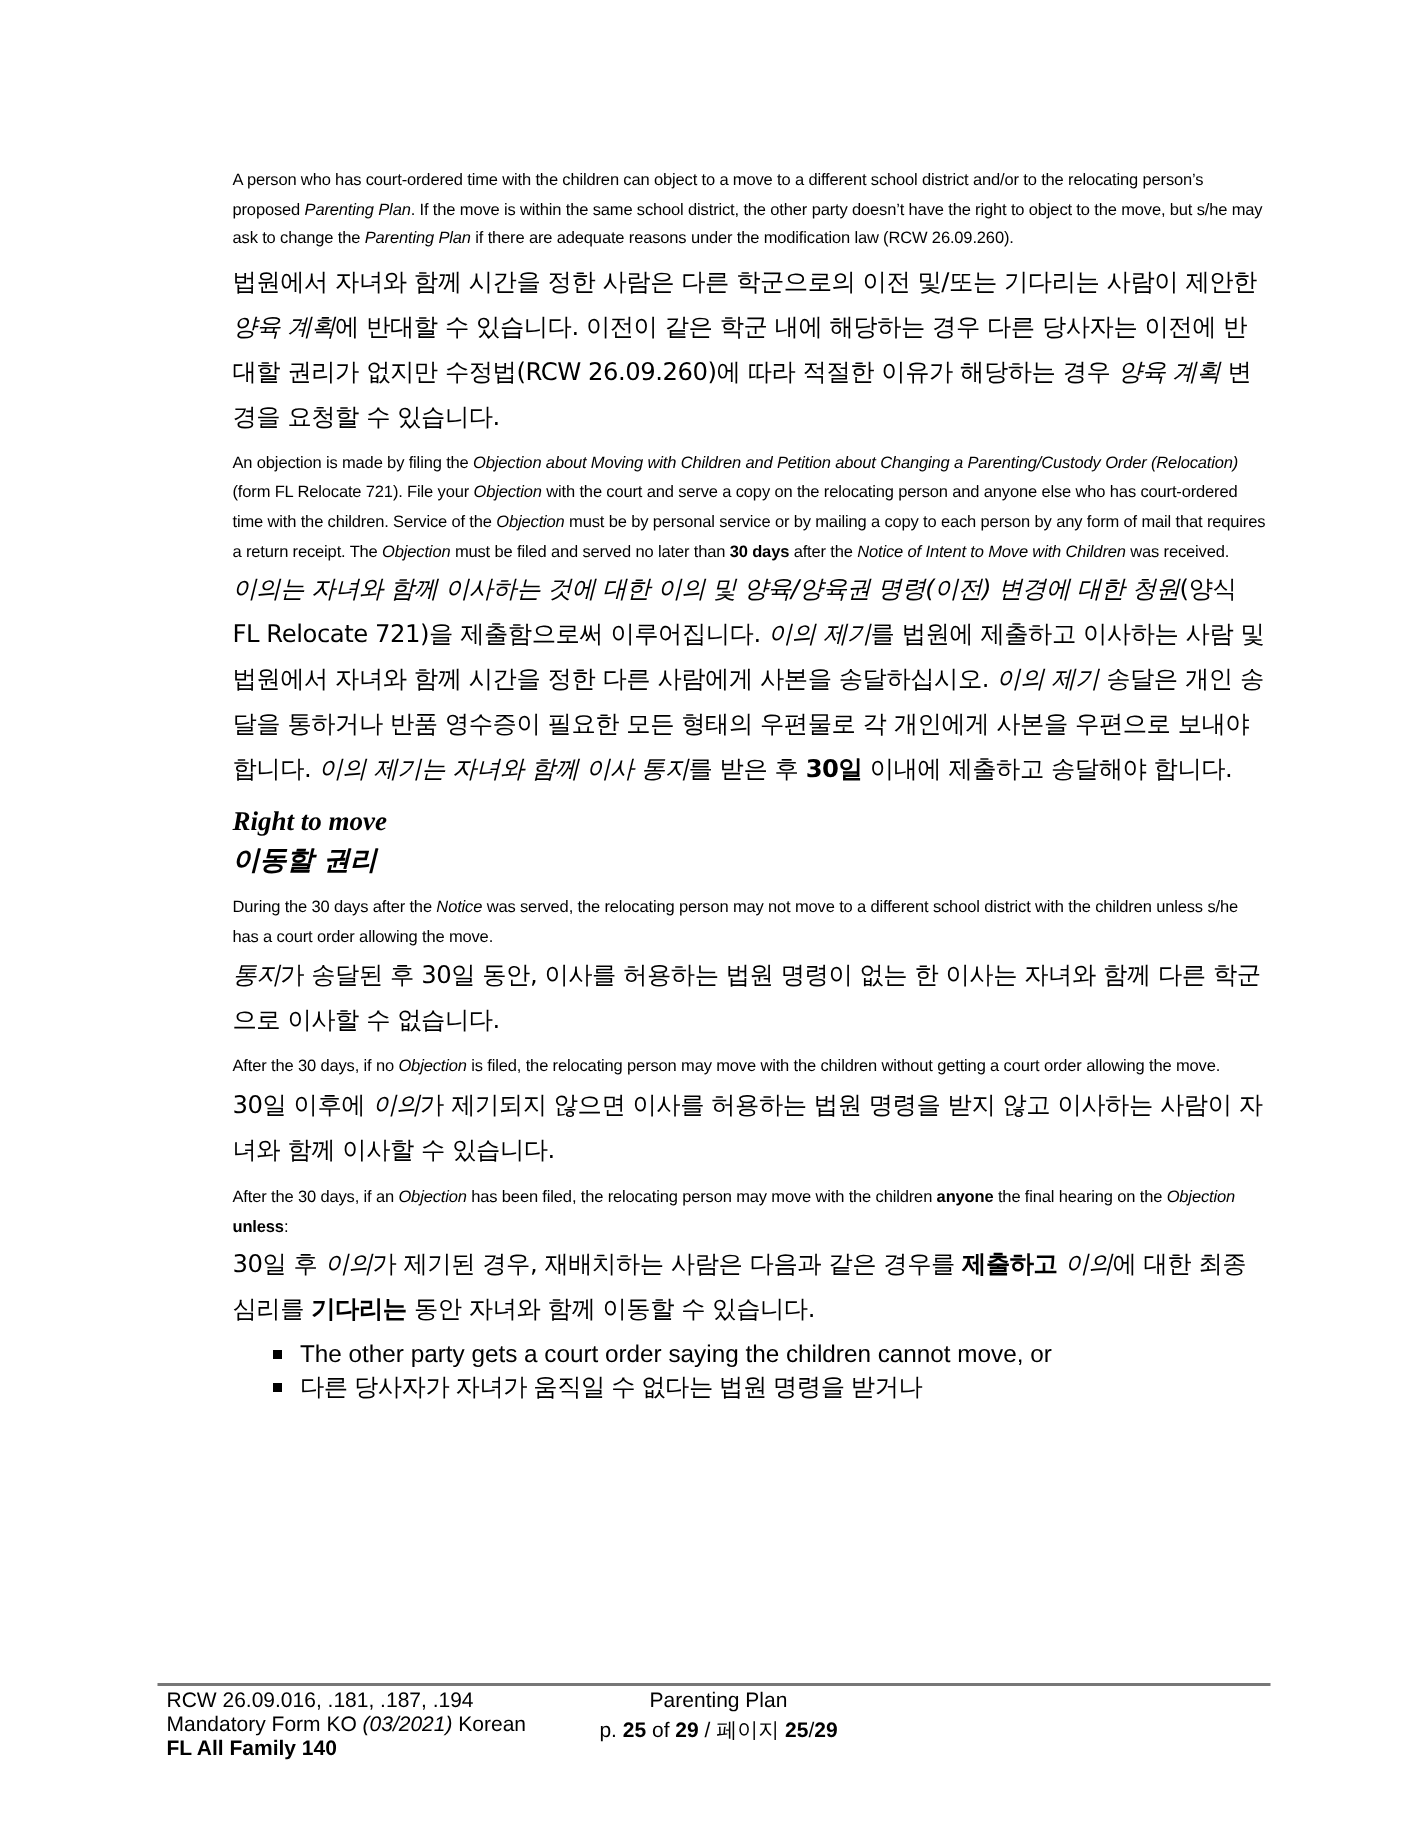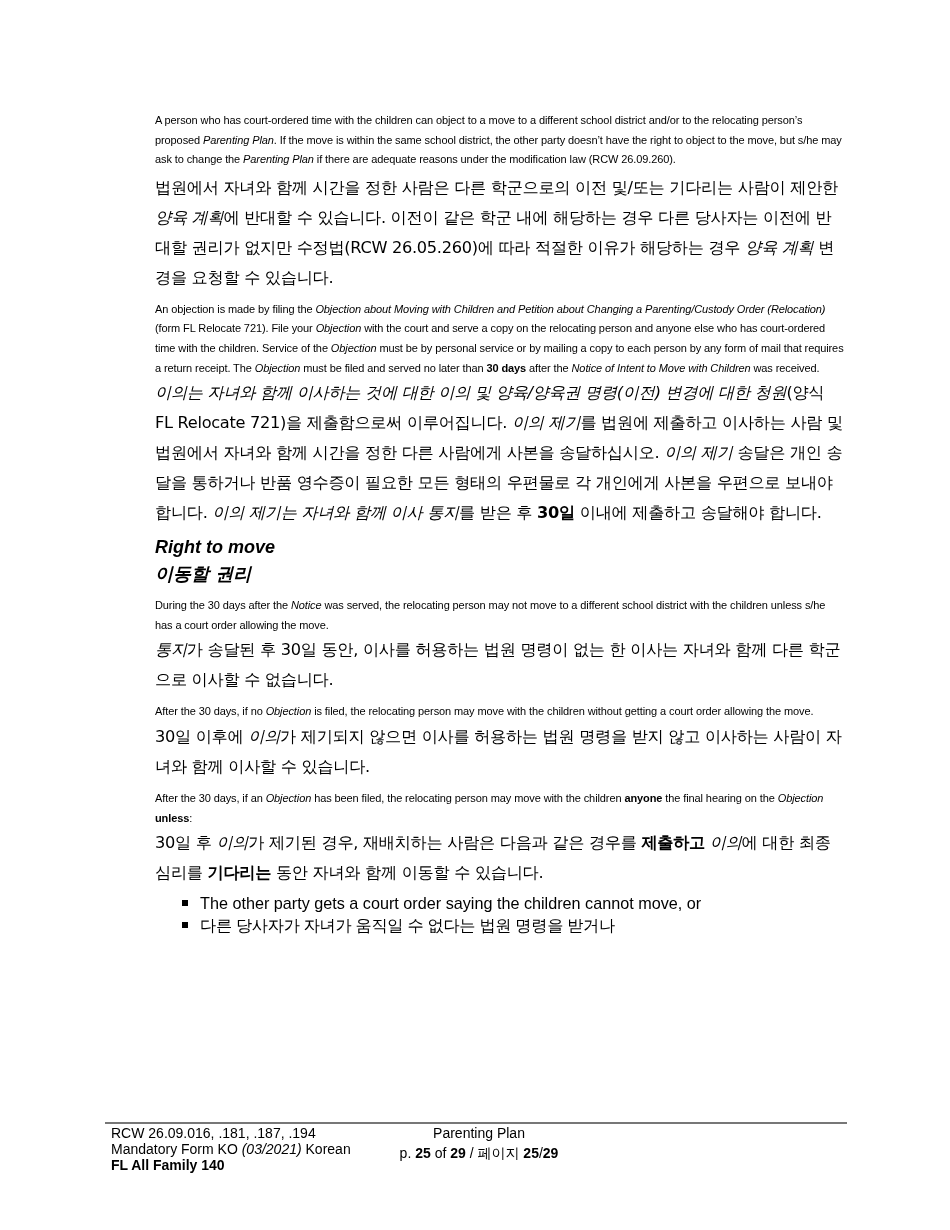--- a/index.html
+++ b/index.html
@@ -8,39 +8,39 @@
     font-family: "Liberation Sans", "DejaVu Sans", sans-serif;
     color: #000;
   }
   .page { position: absolute; left: 155px; top: 111px; width: 690px; }
   .en { font-size: 11px; line-height: 19.6px; margin: 0; letter-spacing: -0.1px; }
   .ko { font-size: 16.2px; line-height: 30px; margin: 0; font-family: "DejaVu Sans", "Liberation Sans", sans-serif; letter-spacing: -0.3px; }
   .gap { height: 7px; }
   .gap-s { height: 3px; }
   i { font-style: italic; }
   b { font-weight: bold; }
-  h3.en-h { font-size: 18px; font-weight: bold; font-style: italic; margin: 0; line-height: 24px; }
+  h3.en-h { font-size: 18px; font-weight: bold; font-style: italic; margin: 0; line-height: 24px; font-family: Liberation Serif, serif; }
   h3.ko-h { font-size: 18px; font-weight: bold; font-style: italic; margin: 0; line-height: 30px; font-family: "DejaVu Sans", sans-serif; }
   ul.bullets { list-style: none; margin: 4px 0 0 0; padding: 0; }
   ul.bullets li { position: relative; padding-left: 45px; font-size: 16.2px; line-height: 22px; }
   ul.bullets li .sq { position: absolute; left: 27px; top: 8px; width: 6px; height: 6px; background: #000; }
   ul.bullets li.ko-li { font-family: Liberation Sans, sans-serif; letter-spacing: -0.3px; }
   .footer-rule { position: absolute; left: 105px; top: 1122px; width: 742px; height: 2px; background: #777; }
   .footer-left { position: absolute; left: 111px; top: 1125px; font-size: 14px; line-height: 16px; }
   .footer-center { position: absolute; left: 398px; top: 1125px; width: 162px; font-size: 14px; line-height: 16px; text-align: center; }
   .footer-center .pg { margin-top: 4px; display: block; }
 </style>
 </head>
 <body>
 
 <div class="page">
 
   <p class="en"><span>A person who has court-ordered time with the children can object to a move to a different school district and/or to the relocating person’s proposed </span><i>Parenting Plan</i><span>. If the move is within the same school district, the other party doesn’t have the right to object to the move, but s/he may ask to change the </span><i>Parenting Plan</i><span> if there are adequate reasons under the modification law (RCW 26.09.260).</span></p>
   <div class="gap-s"></div>
-  <p class="ko"><span>법원에서 자녀와 함께 시간을 정한 사람은 다른 학군으로의 이전 및/또는 기다리는 사람이 제안한 </span><i>양육 계획</i><span>에 반대할 수 있습니다. 이전이 같은 학군 내에 해당하는 경우 다른 당사자는 이전에 반대할 권리가 없지만 수정법(RCW 26.05.260)에 따라 적절한 이유가 해당하는 경우 </span><i>양육 계획</i><span> 변경을 요청할 수 있습니다.</span></p>
+  <p class="ko"><span>법원에서 자녀와 함께 시간을 정한 사람은 다른 학군으로의 이전 및/또는 기다리는 사람이 제안한 </span><i>양육 계획</i><span>에 반대할 수 있습니다. 이전이 같은 학군 내에 해당하는 경우 다른 당사자는 이전에 반대할 권리가 없지만 수정법(RCW 26.09.260)에 따라 적절한 이유가 해당하는 경우 </span><i>양육 계획</i><span> 변경을 요청할 수 있습니다.</span></p>
 
   <div class="gap"></div>
   <p class="en"><span>An objection is made by filing the </span><i>Objection about Moving with Children and Petition about Changing a Parenting/Custody Order (Relocation)</i><span> (form FL Relocate 721). File your </span><i>Objection</i><span> with the court and serve a copy on the relocating person and anyone else who has court-ordered time with the children. Service of the </span><i>Objection</i><span> must be by personal service or by mailing a copy to each person by any form of mail that requires a return receipt. The </span><i>Objection</i><span> must be filed and served no later than </span><b>30 days</b><span> after the </span><i>Notice of Intent to Move with Children</i><span> was received.</span></p>
   <p class="ko"><i>이의는 자녀와 함께 이사하는 것에 대한 이의 및 양육/양육권 명령(이전) 변경에 대한 청원</i><span>(양식 FL Relocate 721)을 제출함으로써 이루어집니다. </span><i>이의 제기</i><span>를 법원에 제출하고 이사하는 사람 및 법원에서 자녀와 함께 시간을 정한 다른 사람에게 사본을 송달하십시오. </span><i>이의 제기</i><span> 송달은 개인 송달을 통하거나 반품 영수증이 필요한 모든 형태의 우편물로 각 개인에게 사본을 우편으로 보내야 합니다. </span><i>이의 제기는 자녀와 함께 이사 통지</i><span>를 받은 후 </span><b>30일</b><span> 이내에 제출하고 송달해야 합니다.</span></p>
 
   <div class="gap"></div>
   <h3 class="en-h">Right to move</h3>
   <h3 class="ko-h">이동할 권리</h3>
 
   <div class="gap"></div>

